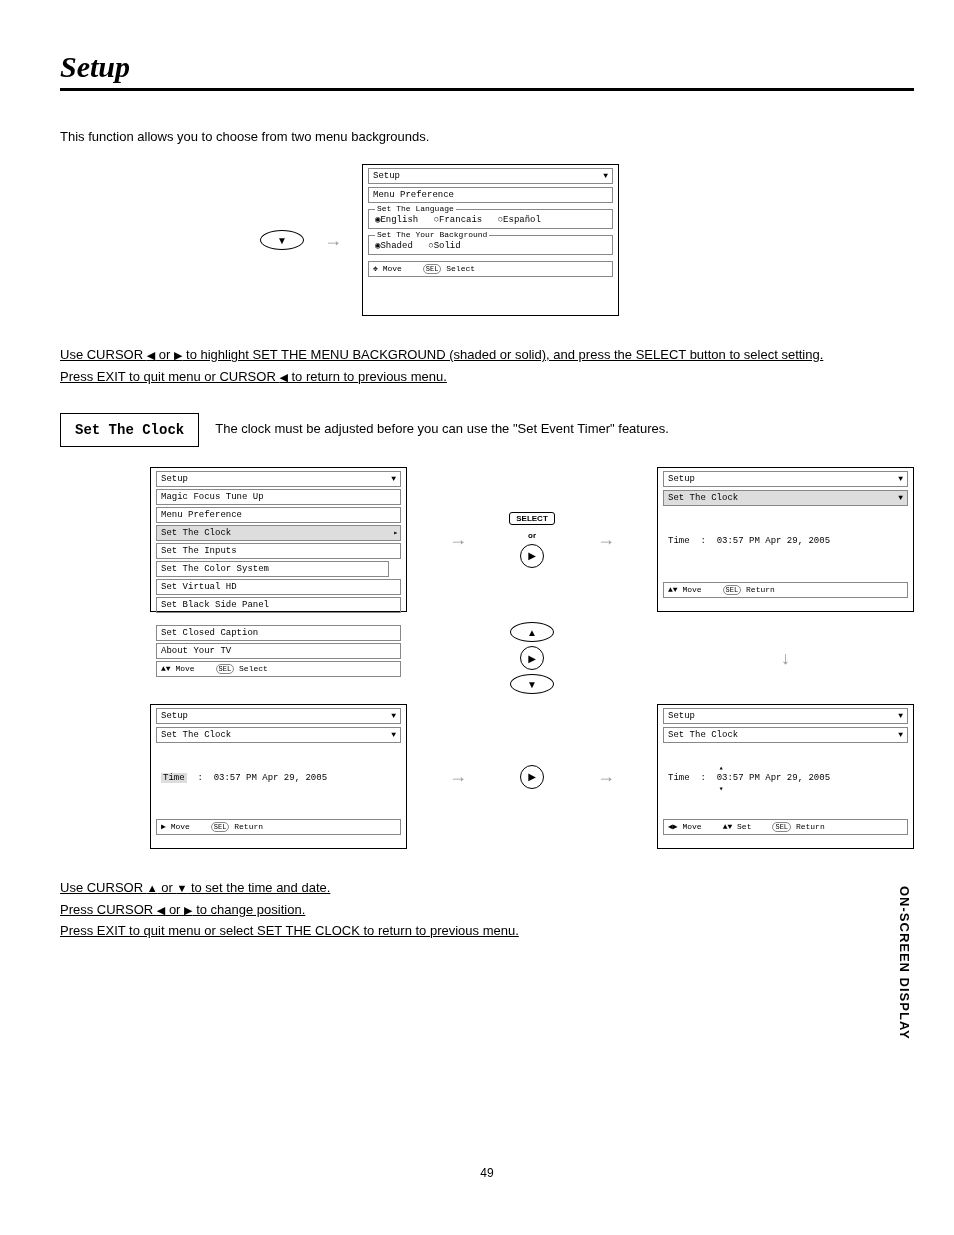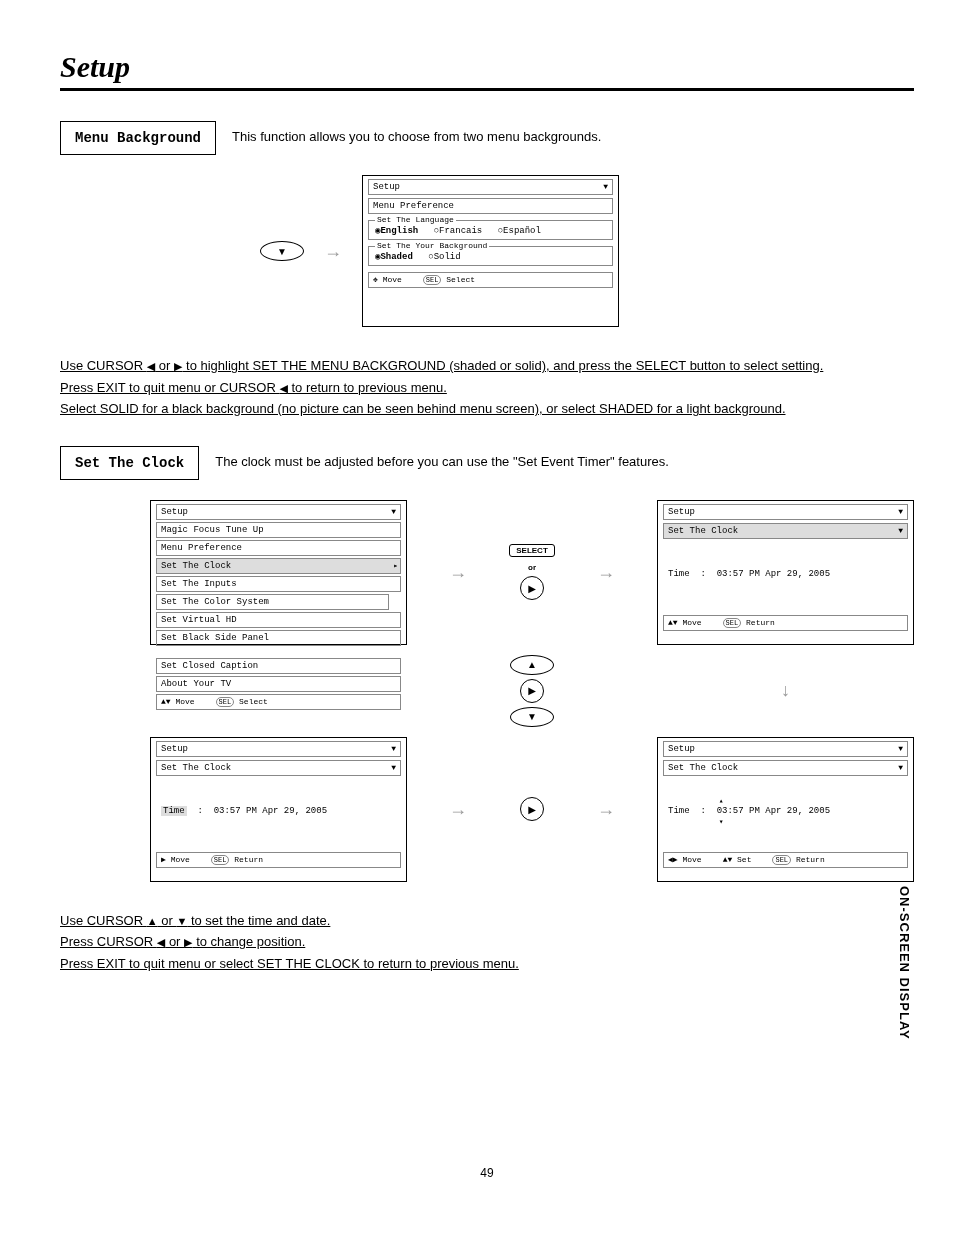--- a/index.html
+++ b/index.html
@@ -63,21 +63,21 @@
   }
   .fieldset .legend {
     position: absolute;
     top: -6px; left: 6px;
     background: #fff;
     padding: 0 2px;
     font-size: 8px;
   }
   .opt { display: inline-block; margin-right: 10px; }
   .opt .dot { font-size: 9px; }
-  .opt.sel { font-weight: bold; }
+  .opt.sel { font-weight: normal; }
   .footer-bar {
     border: 1px solid #888;
     margin: 6px 5px 0 5px;
     padding: 2px 4px;
     font-size: 8px;
     display: flex; gap: 21px;
   }
   .row-arrow-down {
     position: absolute; right: 4px; top: 2px; font-size: 8px;
   }
@@ -151,21 +151,20 @@
   .sel-btn { display:inline-block; border:1px solid #888; border-radius:6px; font-size:7px; padding:0 2px;}
 </style>
 </head>
 <body>
 
 <div class="container">
 
 <div class="page-title">Setup</div>
 
 <div class="section-row">
-  <div class="section-label">Menu Background</div>
   <div class="section-desc">This function allows you to choose from two menu backgrounds.</div>
 </div>
 
 <div class="flow1">
   <span class="remote-btn">▼</span>
   <span class="flow-arrow">→</span>
 
   <div class="osd osd-tall">
     <div class="osd-row">
       <span>Setup</span>
@@ -189,21 +188,20 @@
     </div>
   </div>
 </div>
 
 <p class="para">
   <span>Use CURSOR </span><span class="tri">◀</span><span> or </span><span class="tri">▶</span><span> to highlight SET THE MENU BACKGROUND (shaded or solid), and press the SELECT button to select setting.</span>
 </p>
 <p class="para">
   <span>Press EXIT to quit menu or CURSOR </span><span class="tri">◀</span><span> to return to previous menu.</span>
 </p>
-<p class="para">Select SOLID for a black background (no picture can be seen behind menu screen), or select SHADED for a light background.</p>
 
 <div style="height:24px"></div>
 
 <div class="section-row">
   <div class="section-label">Set The Clock</div>
   <div class="section-desc">The clock must be adjusted before you can use the "Set Event Timer"  features.</div>
 </div>
 
 <div class="flow2">
 

